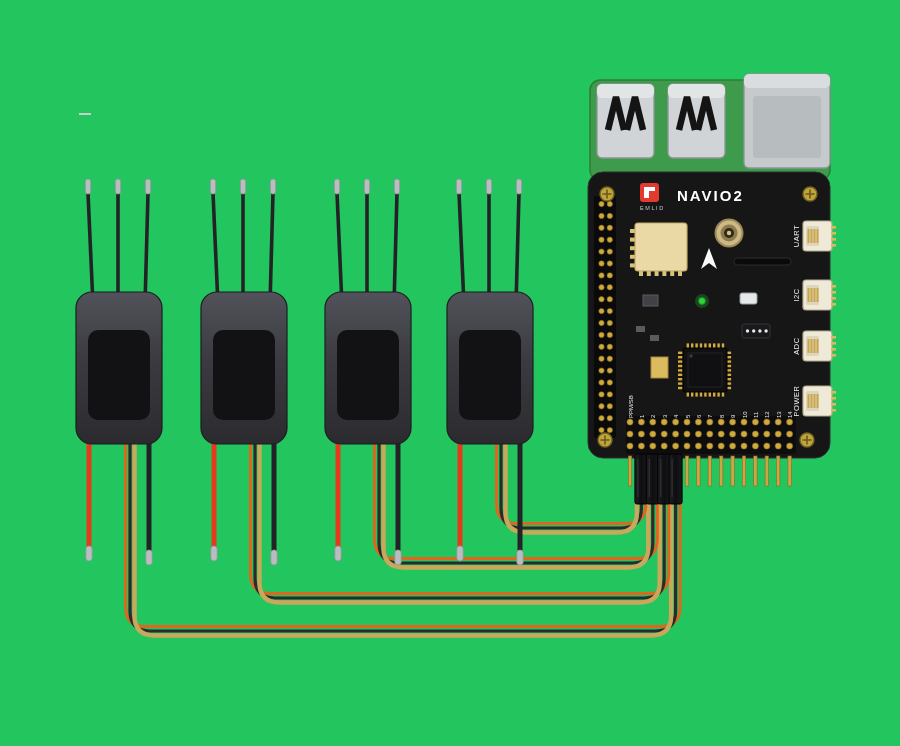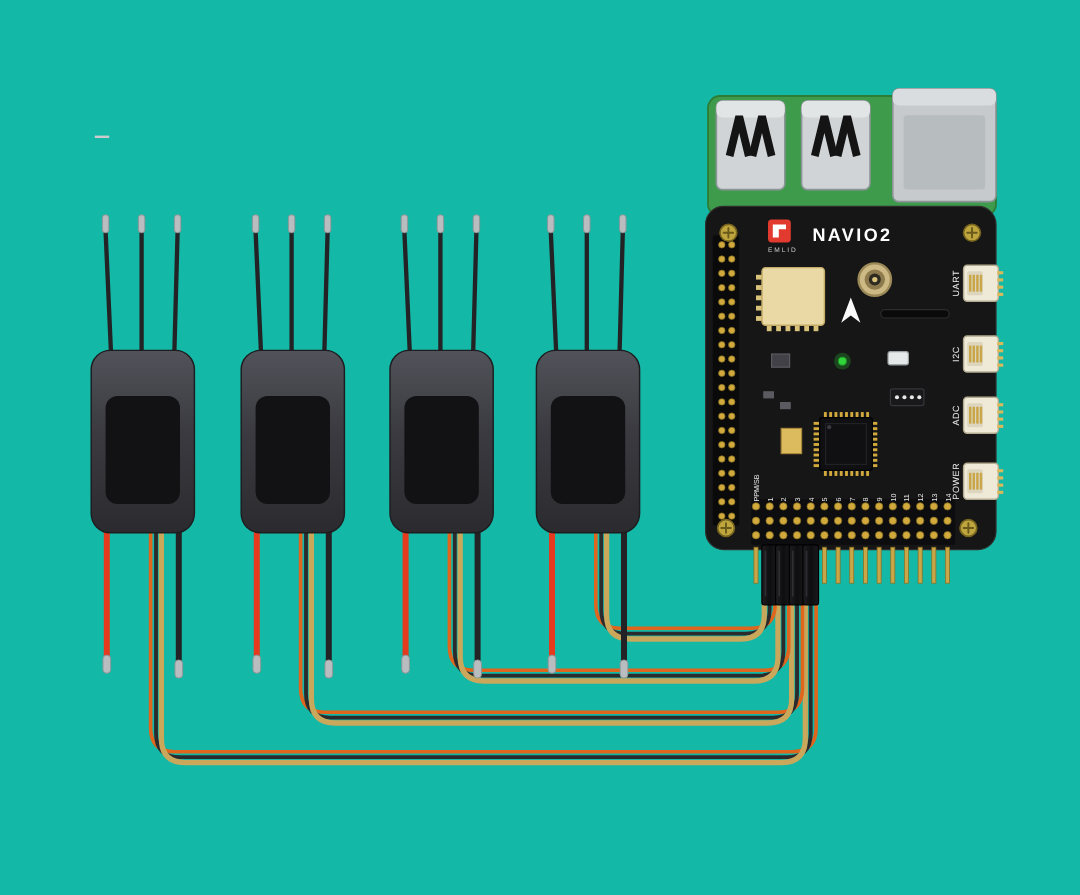--- a/index.html
+++ b/index.html
@@ -1,16 +1,16 @@
 <!DOCTYPE html>
 <html style="--pcb-green: #3f9b4c; --hat-black: #161616; --pin-gold: #d2a93c; --signal-tan: #c9a85c; --signal-orange: #e0651d; --wire-red: #e63a1e; --wire-black: #232326; --tip-gray: #b9bdbf; --led-green: #2fd43a; --logo-red: #e23a2e; --jst-white: #efe9d8; --usb-gray: #d0d4d6; --ethernet-gray: #c6cacc;"><head>
 <meta charset="utf-8">
 <style>
   html,body{margin:0;padding:0;background:#ffffff;}
-  .stage{position:relative;width:900px;height:746px;background:#14b8a6;overflow:hidden;
+  .stage{position:relative;width:900px;height:746px;background:#22c55e;overflow:hidden;
          font-family:"Liberation Sans",sans-serif;}
   svg{display:block;font-family:"Liberation Sans",sans-serif;}
   text{user-select:none;}
 </style>
 </head>
 <body>
 
 <div class="stage">
 <svg width="900" height="746" viewBox="0 0 900 746">
   <defs>

